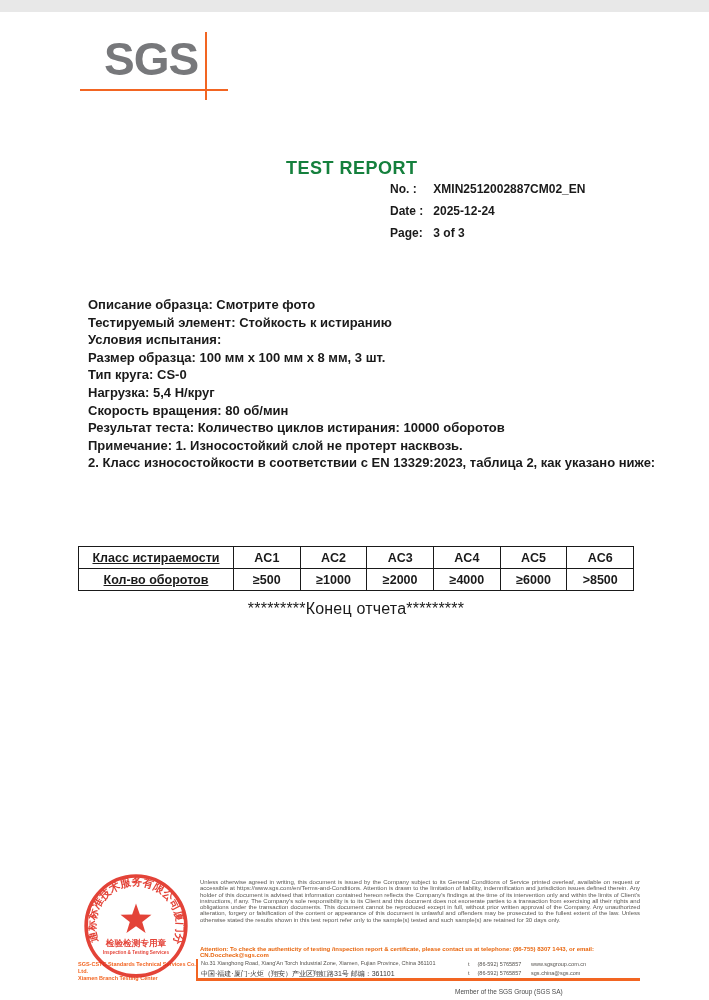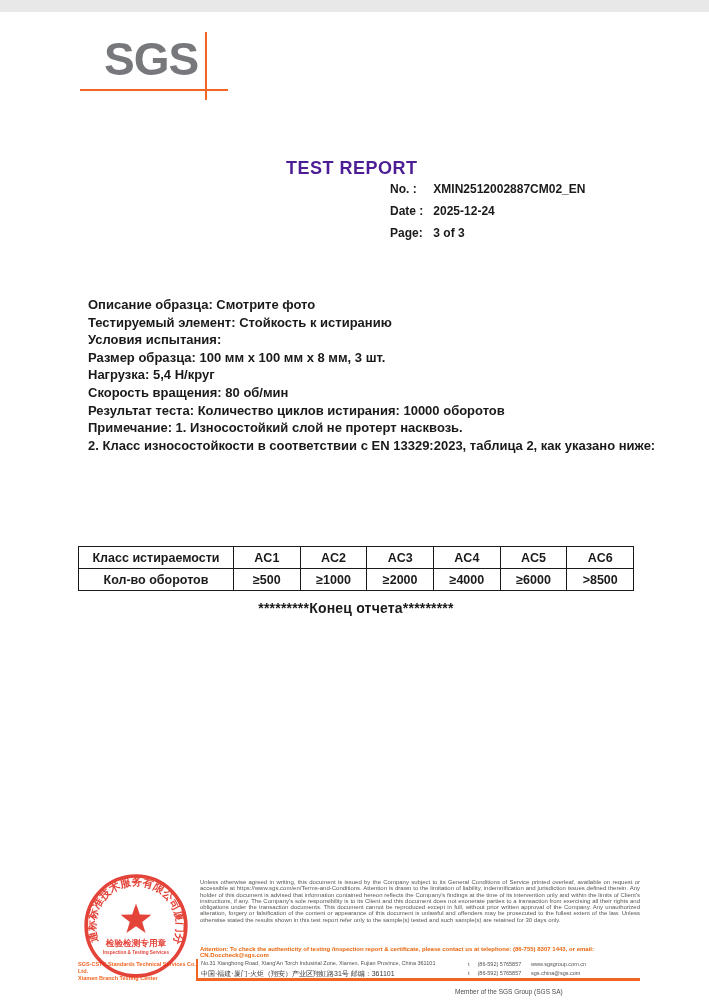--- a/index.html
+++ b/index.html
@@ -12,47 +12,47 @@
   .logo{
     position:absolute;left:104px;top:24px;
     font-size:46px;font-weight:900;letter-spacing:-1px;
     color:#77787B;line-height:46px;
   }
   .logo-hline{position:absolute;left:80px;top:77px;width:148px;height:2px;background:#F26522;}
   .logo-vline{position:absolute;left:205px;top:20px;width:2px;height:68px;background:#F26522;}
   
   .title{
     position:absolute;left:286px;top:146px;
-    font-size:18px;font-weight:700;letter-spacing:.5px;color:#4c1d95;
+    font-size:18px;font-weight:700;letter-spacing:.5px;color:#15803d;
   }
   .meta{position:absolute;left:378px;top:170px;}
   .meta-row{height:22px;font-size:12px;font-weight:700;white-space:nowrap;}
   .meta-label{display:inline-block;width:40px;padding-left:12px;}
   .meta-value{display:inline-block;}
   
   .body-block{position:absolute;left:88px;top:284px;width:560px;}
   .body-line{font-size:13px;font-weight:600;line-height:17.6px;white-space:nowrap;}
   
   .rtable{
     position:absolute;left:78px;top:534px;width:556px;
     border:1.5px solid #1a1a1a;box-sizing:border-box;
   }
   .t-row{display:flex;height:21px;}
   .t-row:first-child{border-bottom:1px solid #1a1a1a;}
   .t-cell{
     flex:1;border-right:1px solid #1a1a1a;box-sizing:border-box;
     display:flex;align-items:center;justify-content:center;
     font-size:12.5px;font-weight:600;
   }
-  .t-cell:first-child{flex:0 0 155px;}
+  .t-cell:first-child{flex:0 0 155px;text-decoration:underline;}
   .t-cell:last-child{border-right:none;}
   
   .endline{
     position:absolute;left:78px;top:588px;width:556px;text-align:center;
-    font-size:14px;font-weight:700;letter-spacing:.2px;
+    font-size:16px;font-weight:400;letter-spacing:.2px;
   }
   
   .f-disclaimer{
     position:absolute;left:200px;top:867px;width:440px;
     font-size:6px;line-height:6.3px;color:#5b5854;text-align:justify;
   }
   .f-attention{
     position:absolute;left:200px;top:934px;width:440px;
     font-size:6px;line-height:6.3px;color:#E8650D;font-weight:700;
   }
@@ -97,20 +97,21 @@
       <span class="meta-label">Page:</span>
       <span class="meta-value">3 of 3</span>
     </div>
     </div>
 
   <div class="body-block">
       <div class="body-line">Описание образца: Смотрите фото</div>
       <div class="body-line">Тестируемый элемент: Стойкость к истиранию</div>
       <div class="body-line">Условия испытания:</div>
       <div class="body-line">Размер образца: 100 мм x 100 мм x 8 мм, 3 шт.</div>
+      <div class="body-line">Тип круга: CS-0</div>
       <div class="body-line">Нагрузка: 5,4 Н/круг</div>
       <div class="body-line">Скорость вращения: 80 об/мин</div>
       <div class="body-line">Результат теста: Количество циклов истирания: 10000 оборотов</div>
       <div class="body-line">Примечание: 1. Износостойкий слой не протерт насквозь.</div>
       <div class="body-line">2. Класс износостойкости в соответствии с EN 13329:2023, таблица 2, как указано ниже:</div>
     </div>
 
   <div class="rtable">
       <div class="t-row">
         <div class="t-cell">Класс истираемости</div>

